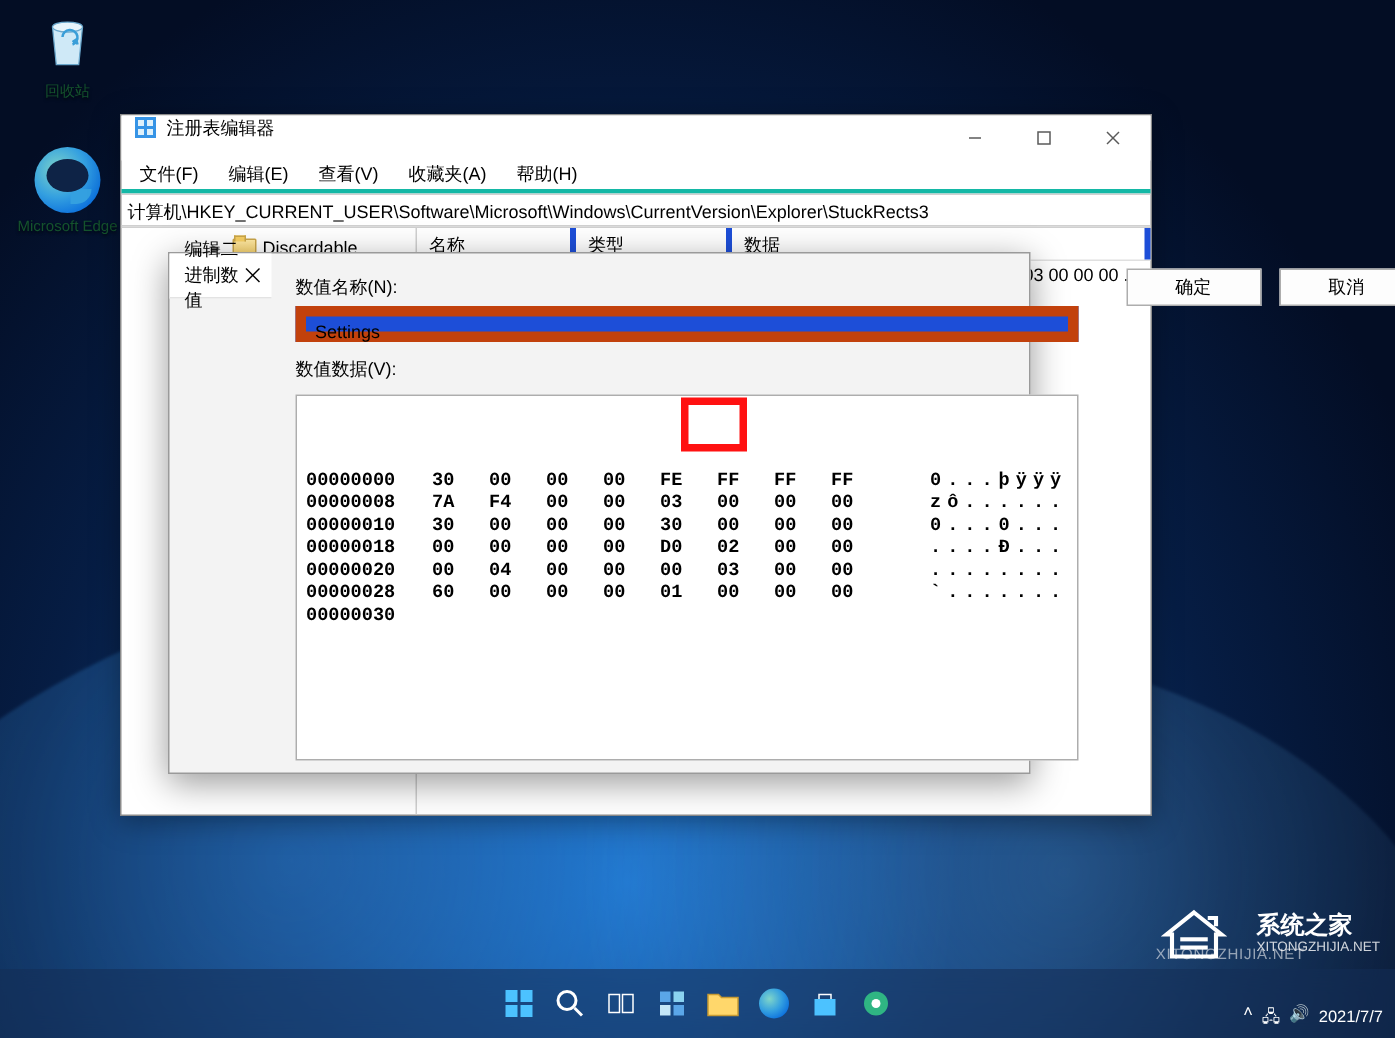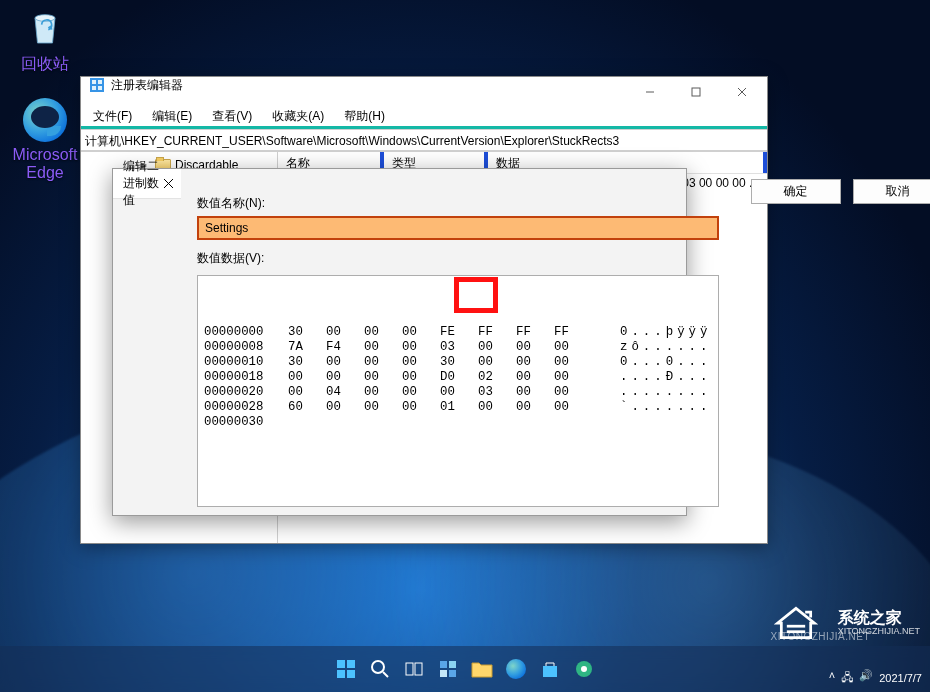--- a/index.html
+++ b/index.html
@@ -8,21 +8,21 @@
       font-family: "Microsoft YaHei", "Segoe UI", Tahoma, sans-serif;
       background: radial-gradient(ellipse at 45% 85%, #1a6ec6 0%, #0f3a75 30%, #061d44 55%, #030d24 80%);
       position: relative; overflow: hidden; font-size: 12px;
     }
     
     .bgshape { position: absolute; border-radius: 50%; filter: blur(1px); }
     .bg1 { width: 900px; height: 600px; left: -150px; top: 380px; background: radial-gradient(circle at 40% 30%, rgba(64,165,255,.35), rgba(10,40,90,.0) 65%); transform: rotate(-8deg); }
     .bg2 { width: 700px; height: 480px; left: 280px; top: 430px; background: radial-gradient(circle at 60% 30%, rgba(110,195,255,.25), rgba(10,40,90,.0) 60%); transform: rotate(6deg); }
 
     
-    .desktop-icon { position: absolute; width: 70px; text-align: center; color: #8b5cf6; font-size: 16px; text-shadow: 0 1px 2px rgba(0,0,0,.7); cursor: default; }
+    .desktop-icon { position: absolute; width: 70px; text-align: center; color: #14532d; font-size: 10px; text-shadow: 0 1px 2px rgba(0,0,0,.7); cursor: default; }
     .desktop-icon .ic { width: 44px; height: 44px; margin: 0 auto 4px; display: flex; align-items: center; justify-content: center; }
     .recycle-bin .ic svg { width: 40px; height: 40px; }
     .edge .ic { background: radial-gradient(circle at 35% 35%, #7fd5c9, #34a0e0 45%, #0a6edd 80%); border-radius: 50%; position: relative; }
     .edge .ic::after { content:""; position:absolute; inset:8px 8px 14px 8px; border-radius:50%; background:#0e2346; }
     .edge .ic::before { content:""; position:absolute; right:6px; bottom:6px; width:14px; height:10px; background:#34a0e0; border-radius:0 0 20px 0; }
 
     
     .regedit {
       position: absolute; left: 80px; top: 76px; width: 688px; height: 468px;
       background: #fff; border: 1px solid #8a8a8a; box-shadow: 0 4px 18px rgba(0,0,0,.35);
@@ -49,24 +49,24 @@
     .list-header .c3 { flex:1; }
     .list-row { font-size:12px; padding: 2px 8px; text-align:right; color:#000; }
     .dialog {
       position: absolute; left: 112px; top: 168px; width: 575px; height: 348px;
       background: #f3f3f3; border: 1px solid #9a9a9a; box-shadow: 0 6px 22px rgba(0,0,0,.4);
       display:flex; flex-direction:row;
     }
     .dlg-title { height: 30px; display:flex; align-items:center; padding: 0 4px 0 10px; font-size:12px; background:#fff; border-bottom:1px solid #e3e3e3; }
     .dlg-title .spacer { flex:1; }
     .dlg-body { flex:1; padding: 10px 16px 8px; display:flex; flex-direction:column; }
-    .fld-label { font-size:12px; margin-bottom:4px; margin-top:16px; }
-    .txt-input { height: 24px; border:2px solid #c2410c; background:#fdba74; padding:3px 6px; font-size:12px; }
+    .fld-label { font-size:12px; margin-bottom:4px; margin-top:4px; }
+    .txt-input { height: 24px; border:7px solid #c2410c; background:#1d4ed8; padding:3px 6px; font-size:12px; }
     .hex-area { flex:1; border:1px solid #adadad; background:#fff; margin-top:4px; padding: 4px 6px; font-family: Consolas, "Courier New", monospace; font-size: 12.4px; line-height: 15px; color:#000; white-space: pre; overflow:hidden; position:relative; letter-spacing:.0px; }
-    .hex-row { display:flex; }
+    .hex-row { display:flex;font-weight:bold; }
     .hx-off { width: 84px; }
     .hx-byte { width: 38px; text-align:left; }
     .hx-ascii { padding-left: 28px; letter-spacing: 4px; }
     .redbox { position:absolute; border: 5px solid #f11; }
     .redbox.r1 { left: 256px; top: 1px; width: 44px; height: 36px; }
     .dlg-buttons { display:flex; justify-content:space-between; gap: 12px; padding: 10px 16px; }
     .dlg-btn { width: 90px; height: 25px; border:1px solid #adadad; background:#fdfdfd; font-size:12px; display:flex; align-items:center; justify-content:center; }
 
     
     .taskbar { position:absolute; left:0; bottom:0; right:0; height:46px; background: rgba(20,45,85,.55); backdrop-filter: blur(8px); display:flex; align-items:center; }

